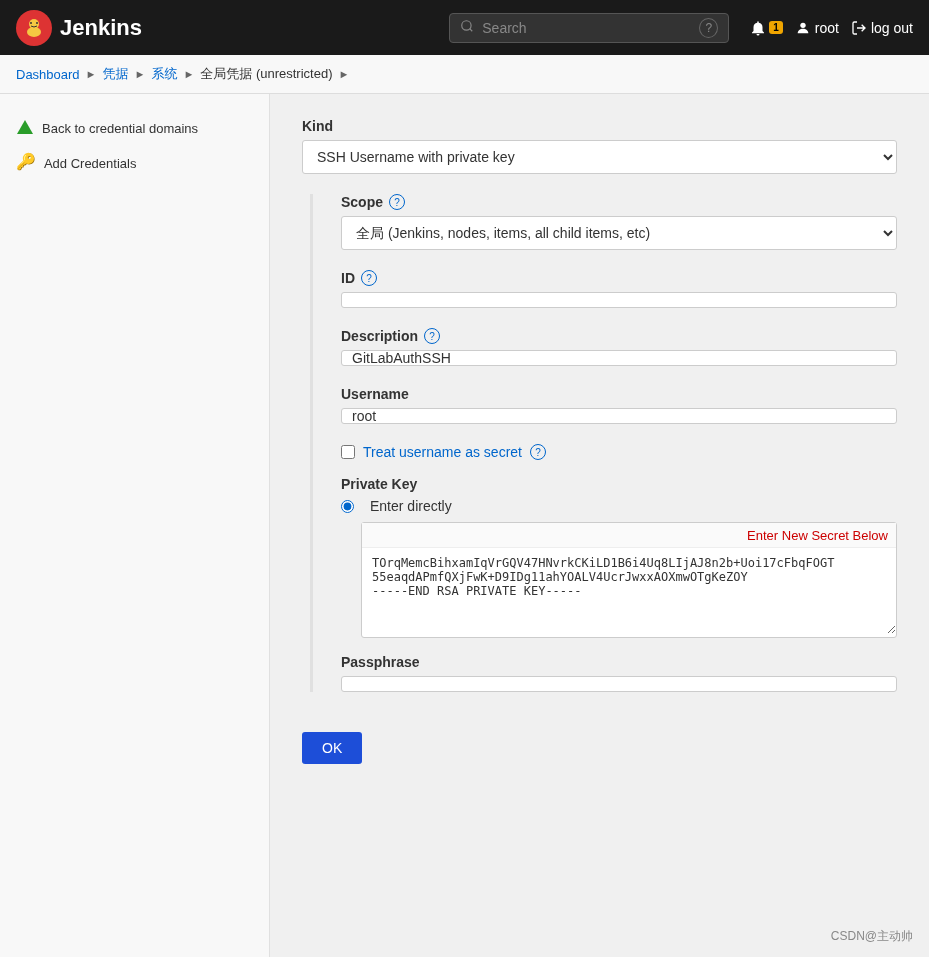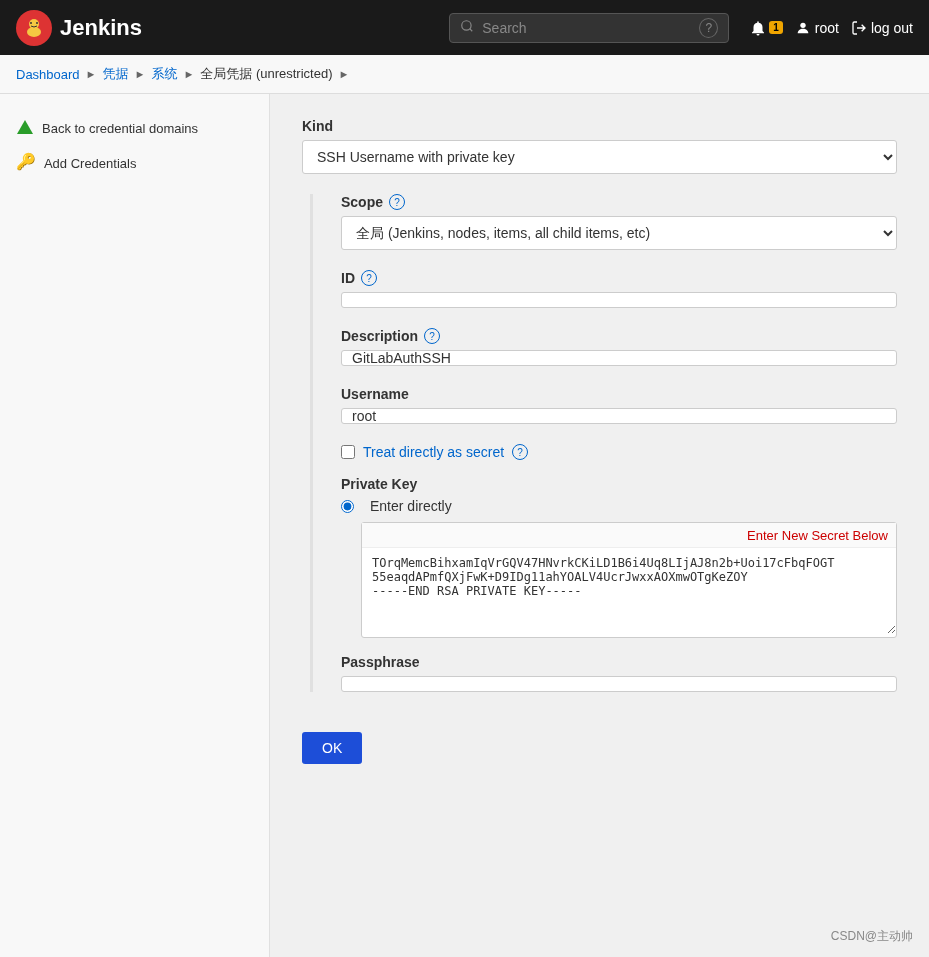--- a/index.html
+++ b/index.html
@@ -441,21 +441,21 @@
 
       <div class="field-group">
         <div class="field-label">
           <span>Username</span>
         </div>
         <input class="form-input" type="text" value="root" style="">
       </div>
 
       <div class="checkbox-row">
         <input type="checkbox" id="treat-secret" style="">
-        <label for="treat-secret" class="checkbox-label">Treat directly as secret</label>
+        <label for="treat-secret" class="checkbox-label">Treat username as secret</label>
         <span class="help-icon">?</span>
       </div>
 
       <div class="private-key-section">
         <div class="field-label">Private Key</div>
 
         <div class="radio-row">
           <input type="radio" name="pk-source" id="enter-directly" checked="" style="">
           <label for="enter-directly" class="radio-label">Enter directly</label>
         </div>

